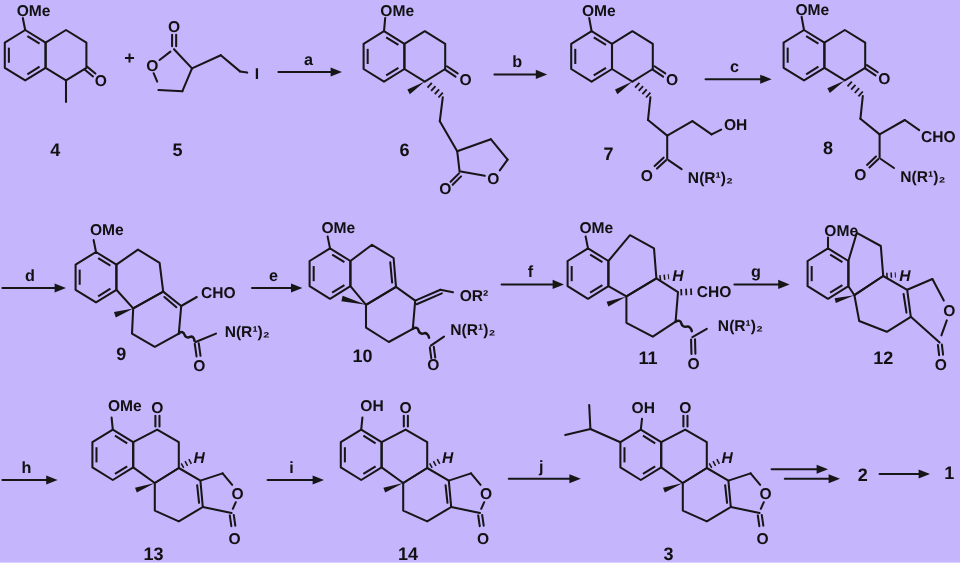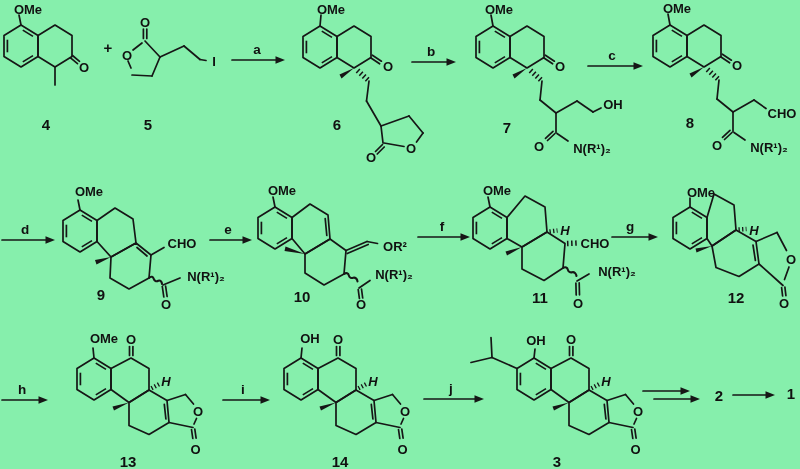--- a/index.html
+++ b/index.html
@@ -1,16 +1,16 @@
 <!DOCTYPE html>
 <html><head>
 <meta charset="utf-8">
 <style>
   html,body{margin:0;padding:0;background:#ffffff;}
-  #stage{position:relative;width:800px;height:469px;background:#86efac;overflow:hidden;
+  #stage{position:relative;width:800px;height:469px;background:#c4b5fd;overflow:hidden;
          font-family:"Liberation Sans", sans-serif;}
   svg{display:block}
   .b{stroke:#161616;stroke-width:1.7;fill:none;stroke-linecap:round;stroke-linejoin:round;}
   .wedge{fill:#161616;stroke:none;}
   .hash{stroke:#161616;stroke-width:5.4;fill:none;stroke-dasharray:1.5 2.6;stroke-linecap:butt;}
   .hash-sm{stroke:#161616;stroke-width:4.4;fill:none;stroke-dasharray:1.3 2.3;stroke-linecap:butt;}
   .sq{stroke:#161616;stroke-width:2.1;fill:none;stroke-linecap:round;}
   text{fill:#111;}
   .atom{font-size:13px;font-weight:bold;}
   .hyd{font-size:13px;font-weight:bold;font-style:italic;}

